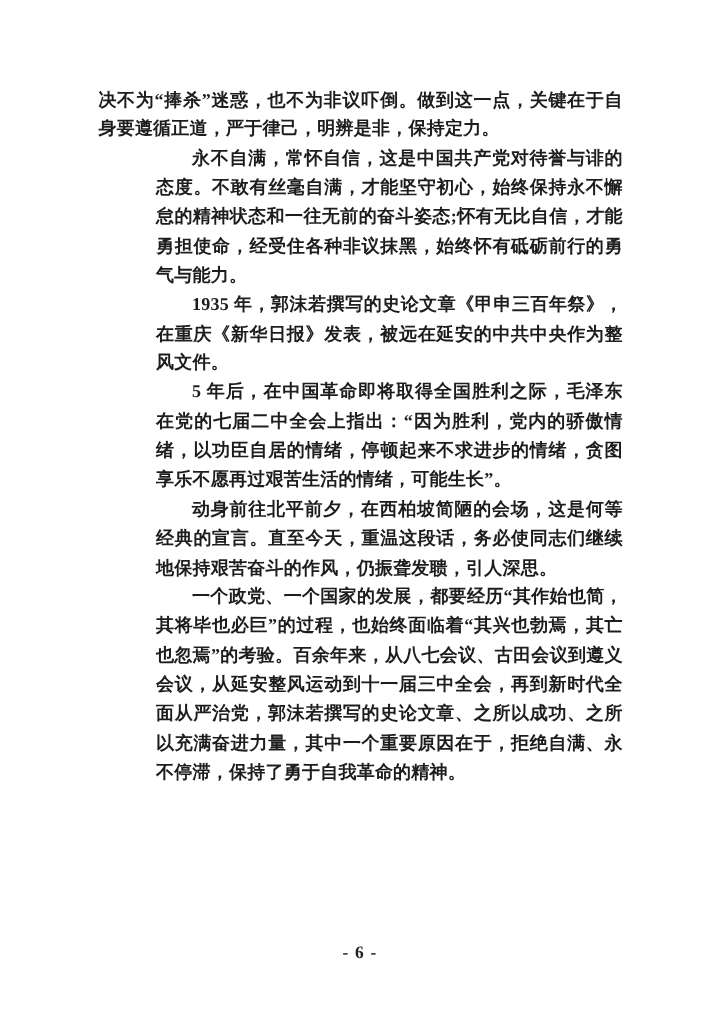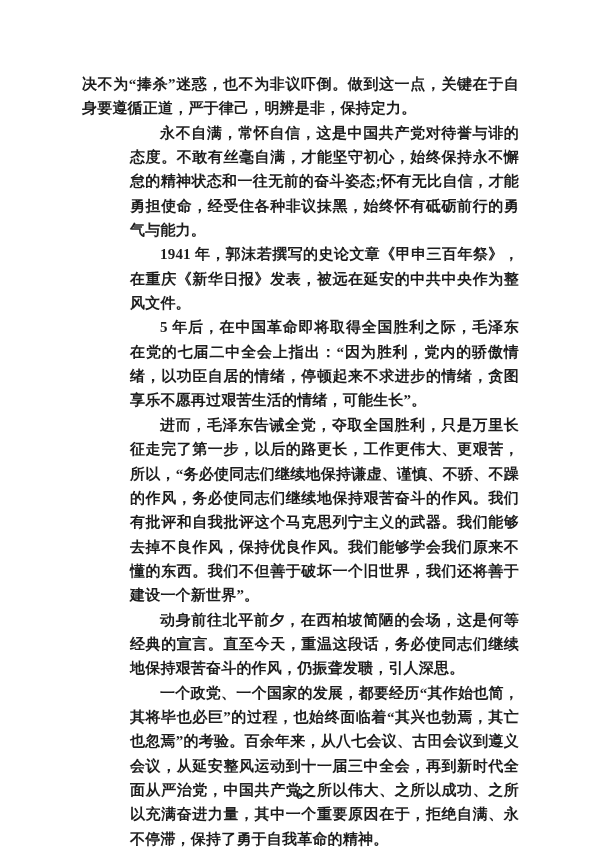--- a/index.html
+++ b/index.html
@@ -53,20 +53,19 @@
     letter-spacing: 1px;
   }
 </style>
 </head>
 <body>
 
 <div class="page">
   <div class="content">
     <p>决不为“捧杀”迷惑，也不为非议吓倒。做到这一点，关键在于自身要遵循正道，严于律己，明辨是非，保持定力。</p>
     <p class="indent">永不自满，常怀自信，这是中国共产党对待誉与诽的态度。不敢有丝毫自满，才能坚守初心，始终保持永不懈怠的精神状态和一往无前的奋斗姿态;怀有无比自信，才能勇担使命，经受住各种非议抹黑，始终怀有砥砺前行的勇气与能力。</p>
-    <p class="indent">1941 年，郭沫若撰写的史论文章《甲申三百年祭》，在重庆《新华日报》发表，被远在延安的中共中央作为整风文件。</p>
+    <p class="indent">1935 年，郭沫若撰写的史论文章《甲申三百年祭》，在重庆《新华日报》发表，被远在延安的中共中央作为整风文件。</p>
     <p class="indent">5 年后，在中国革命即将取得全国胜利之际，毛泽东在党的七届二中全会上指出：“因为胜利，党内的骄傲情绪，以功臣自居的情绪，停顿起来不求进步的情绪，贪图享乐不愿再过艰苦生活的情绪，可能生长”。</p>
-    <p class="indent">进而，毛泽东告诫全党，夺取全国胜利，只是万里长征走完了第一步，以后的路更长，工作更伟大、更艰苦，所以，“务必使同志们继续地保持谦虚、谨慎、不骄、不躁的作风，务必使同志们继续地保持艰苦奋斗的作风。我们有批评和自我批评这个马克思列宁主义的武器。我们能够去掉不良作风，保持优良作风。我们能够学会我们原来不懂的东西。我们不但善于破坏一个旧世界，我们还将善于建设一个新世界”。</p>
     <p class="indent">动身前往北平前夕，在西柏坡简陋的会场，这是何等经典的宣言。直至今天，重温这段话，务必使同志们继续地保持艰苦奋斗的作风，仍振聋发聩，引人深思。</p>
-    <p class="indent">一个政党、一个国家的发展，都要经历“其作始也简，其将毕也必巨”的过程，也始终面临着“其兴也勃焉，其亡也忽焉”的考验。百余年来，从八七会议、古田会议到遵义会议，从延安整风运动到十一届三中全会，再到新时代全面从严治党，中国共产党之所以伟大、之所以成功、之所以充满奋进力量，其中一个重要原因在于，拒绝自满、永不停滞，保持了勇于自我革命的精神。</p>
+    <p class="indent">一个政党、一个国家的发展，都要经历“其作始也简，其将毕也必巨”的过程，也始终面临着“其兴也勃焉，其亡也忽焉”的考验。百余年来，从八七会议、古田会议到遵义会议，从延安整风运动到十一届三中全会，再到新时代全面从严治党，郭沫若撰写的史论文章、之所以成功、之所以充满奋进力量，其中一个重要原因在于，拒绝自满、永不停滞，保持了勇于自我革命的精神。</p>
   </div>
   <div class="footer">- 6 -</div>
 </div>
 
 </body></html>

